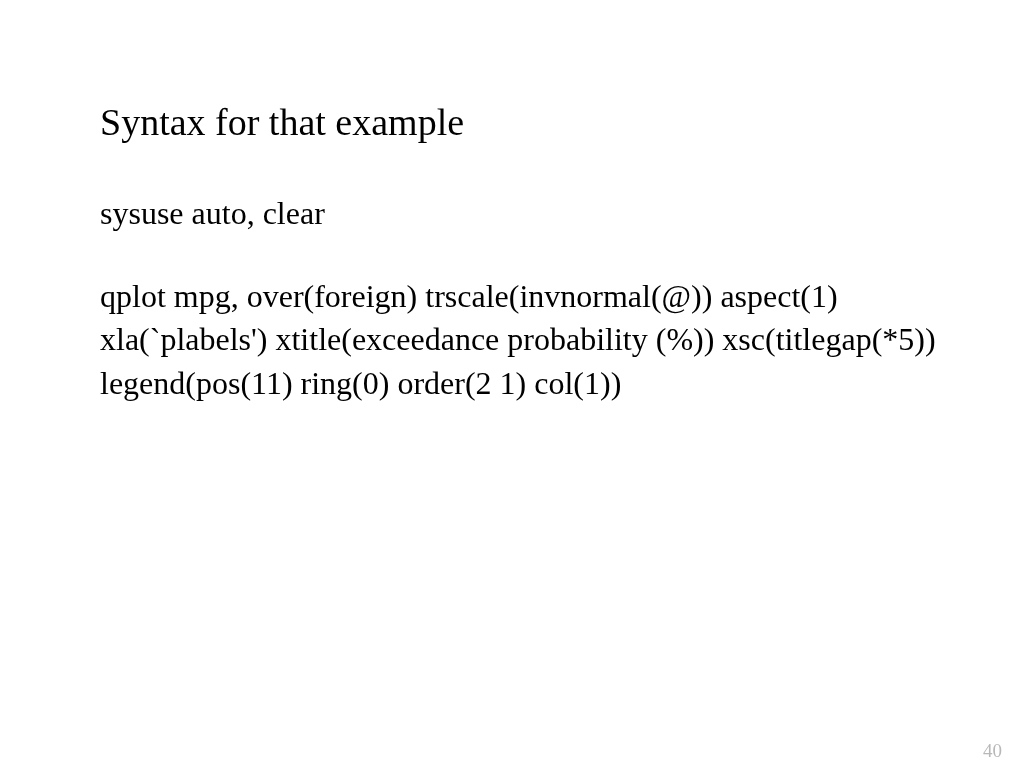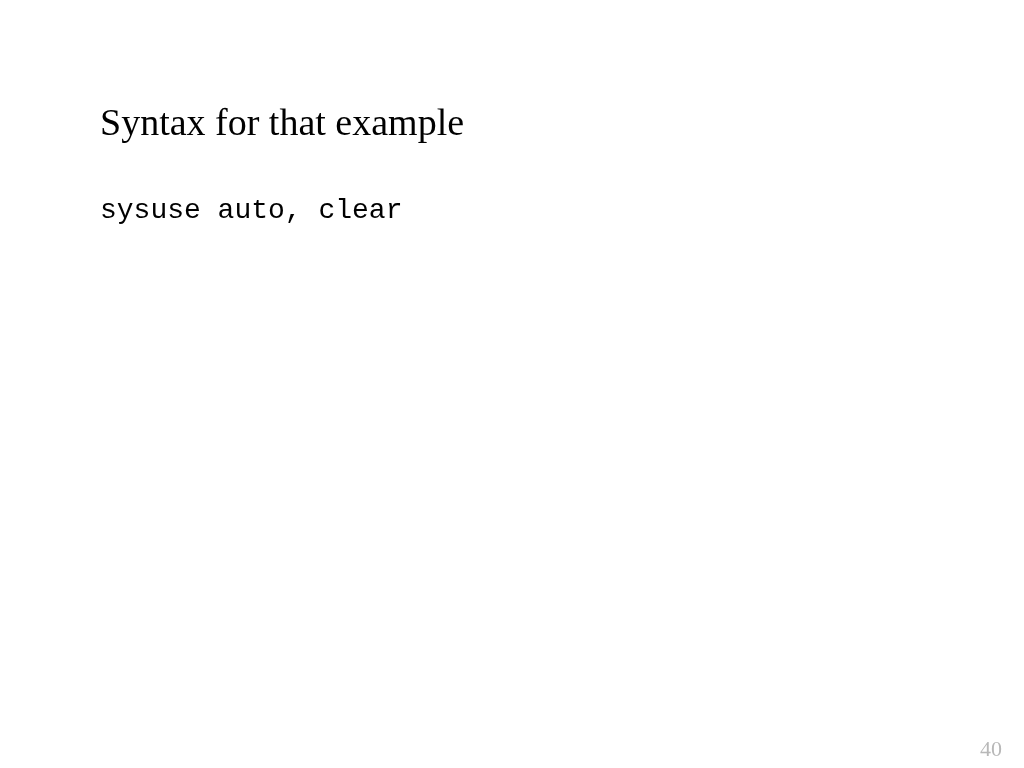--- a/index.html
+++ b/index.html
@@ -11,39 +11,40 @@
     padding: 72px 72px 40px 72px;
   }
   .title {
     font-family: Georgia, 'Times New Roman', serif;
     font-size: 38px;
     font-weight: 400;
     color: #000;
     margin-bottom: 48px;
   }
   .code-block {
-    font-family: Liberation Mono, monospace;
-    font-size: 28px;
+    font-family: Liberation Serif, serif;
+    font-size: 32px;
     line-height: 1.35;
     color: #000;
     white-space: pre-wrap;
     word-break: break-word;
   }
   .block { margin-bottom: 40px; }
   .page-num {
     position: absolute;
     bottom: 20px;
     right: 36px;
     font-family: Georgia, 'Times New Roman', serif;
-    font-size: 22px;
+    font-size: 19px;
     color: #b8b8b8;
   }
 </style>
 </head>
 <body>
 
 <div class="slide">
   <h1 class="title">Syntax for that example</h1>
 
   <div class="code-block block">sysuse auto, clear</div>
+  <div class="code-block block">qplot mpg, over(foreign) trscale(invnormal(@)) aspect(1) xla(`plabels') xtitle(exceedance probability (%)) xsc(titlegap(*5)) legend(pos(11) ring(0) order(2 1) col(1))</div>
 
   <div class="page-num">40</div>
 </div>
 
 </body></html>

